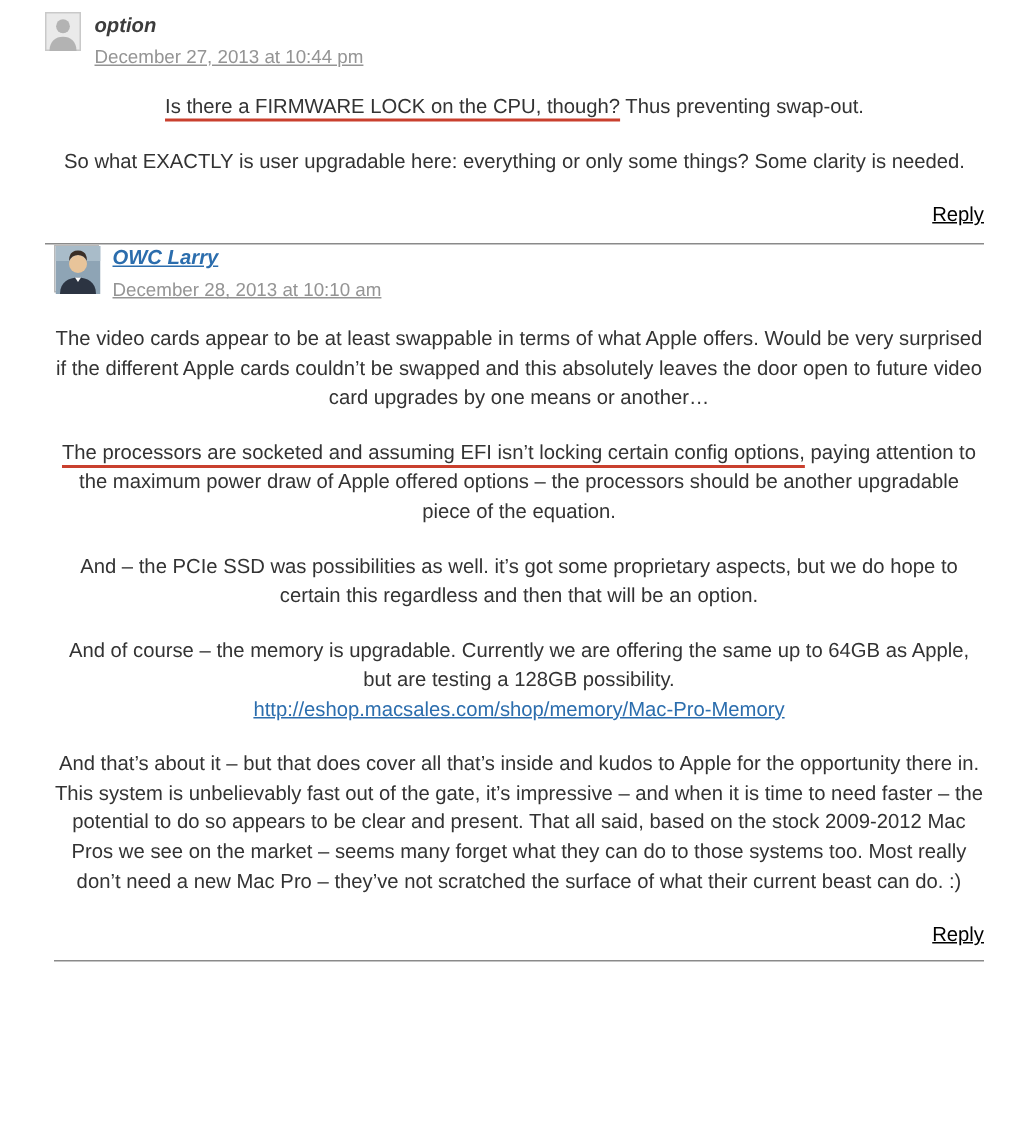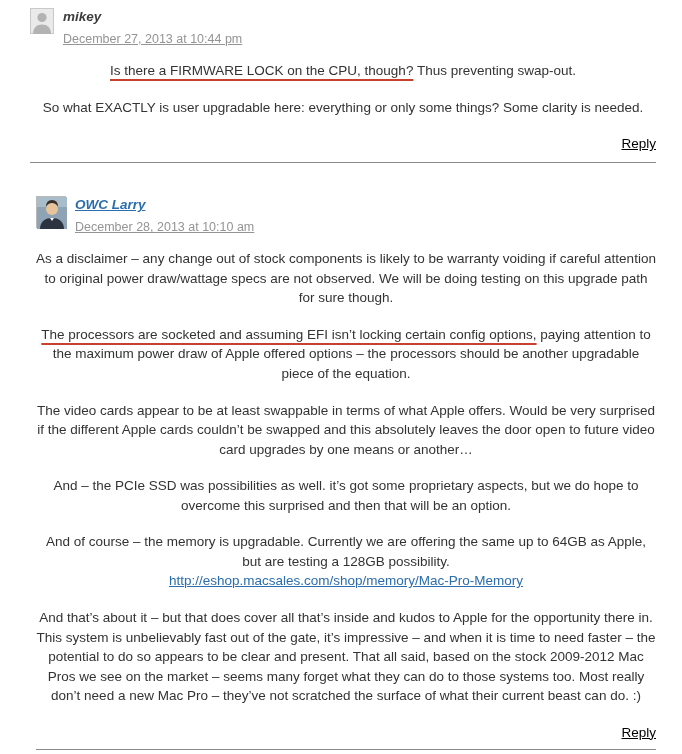--- a/index.html
+++ b/index.html
@@ -43,39 +43,39 @@
 
   .reply-row { text-align: right; margin: 2px 0 10px 0; }
   .reply { color: #000000; text-decoration: underline; font-size: 13.5px; cursor: pointer; }
 
   hr.divider {
     border: 0;
     border-top: 1px solid #8a8a8a;
     margin: 0;
   }
 
-  .reply-comment { margin-top: 33px; padding-left: 6px; }
+  .reply-comment { padding-left: 6px; }
   .reply-comment .reply-row { margin-bottom: 8px; }
 </style>
 </head>
 <body>
 
 <div class="page">
 
   <article class="comment">
     <header class="comment-header">
       <span class="avatar-default">
         <svg viewBox="0 0 24 26" width="24" height="26" aria-hidden="true">
           <rect x="0.5" y="0.5" width="23" height="25" fill="#eaeaea" stroke="#c9c9c9"></rect>
           <circle cx="12" cy="9.5" r="4.6" fill="#b3b3b3"></circle>
           <path d="M3 26 c0-6.5 4-9.5 9-9.5 s9 3 9 9.5 Z" fill="#b3b3b3"></path>
         </svg>
       </span>
       <div class="meta">
-        <span class="author">mikey</span>
+        <span class="author">option</span>
         <a class="date">December 27, 2013 at 10:44 pm</a>
       </div>
     </header>
     <div class="body">
       <p><span class="red-mark">Is there a FIRMWARE LOCK on the CPU, though?</span><span> Thus preventing swap-out.</span></p>
       <p>So what EXACTLY is user upgradable here: everything or only some things? Some clarity is needed.</p>
     </div>
     <div class="reply-row">
       <a class="reply">Reply</a>
     </div>
@@ -93,24 +93,23 @@
           <path d="M3 32 c0-8 6-11 12-11 s12 3 12 11 Z" fill="#2c3442"></path>
           <path d="M13 21 l2 3 l2-3 Z" fill="#ffffff"></path>
         </svg>
       </span>
       <div class="meta">
         <a class="author author-link">OWC Larry</a>
         <a class="date">December 28, 2013 at 10:10 am</a>
       </div>
     </header>
     <div class="body">
-      <p>As a disclaimer – any change out of stock components is likely to be warranty voiding if careful attention to original power draw/wattage specs are not observed. We will be doing testing on this upgrade path for sure though.</p>
+      <p>The video cards appear to be at least swappable in terms of what Apple offers. Would be very surprised if the different Apple cards couldn’t be swapped and this absolutely leaves the door open to future video card upgrades by one means or another…</p>
       <p><span class="red-mark">The processors are socketed and assuming EFI isn’t locking certain config options,</span><span> paying attention to the maximum power draw of Apple offered options – the processors should be another upgradable piece of the equation.</span></p>
-      <p>The video cards appear to be at least swappable in terms of what Apple offers. Would be very surprised if the different Apple cards couldn’t be swapped and this absolutely leaves the door open to future video card upgrades by one means or another…</p>
-      <p>And – the PCIe SSD was possibilities as well. it’s got some proprietary aspects, but we do hope to overcome this surprised and then that will be an option.</p>
+      <p>And – the PCIe SSD was possibilities as well. it’s got some proprietary aspects, but we do hope to certain this regardless and then that will be an option.</p>
       <p><span>And of course – the memory is upgradable. Currently we are offering the same up to 64GB as Apple, but are testing a 128GB possibility.</span><br>
         <a class="link">http://eshop.macsales.com/shop/memory/Mac-Pro-Memory</a>
       </p>
       <p>And that’s about it – but that does cover all that’s inside and kudos to Apple for the opportunity there in. This system is unbelievably fast out of the gate, it’s impressive – and when it is time to need faster – the potential to do so appears to be clear and present. That all said, based on the stock 2009-2012 Mac Pros we see on the market – seems many forget what they can do to those systems too. Most really don’t need a new Mac Pro – they’ve not scratched the surface of what their current beast can do. :)</p>
     </div>
     <div class="reply-row">
       <a class="reply">Reply</a>
     </div>
     <hr class="divider">
   </article>

